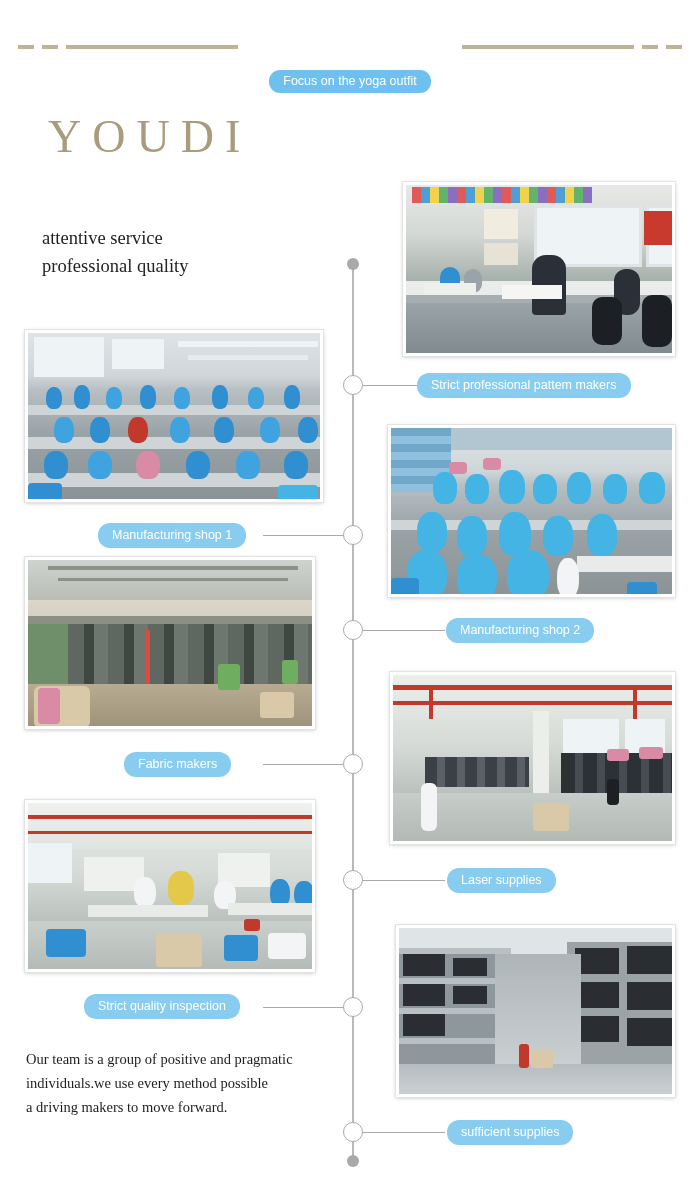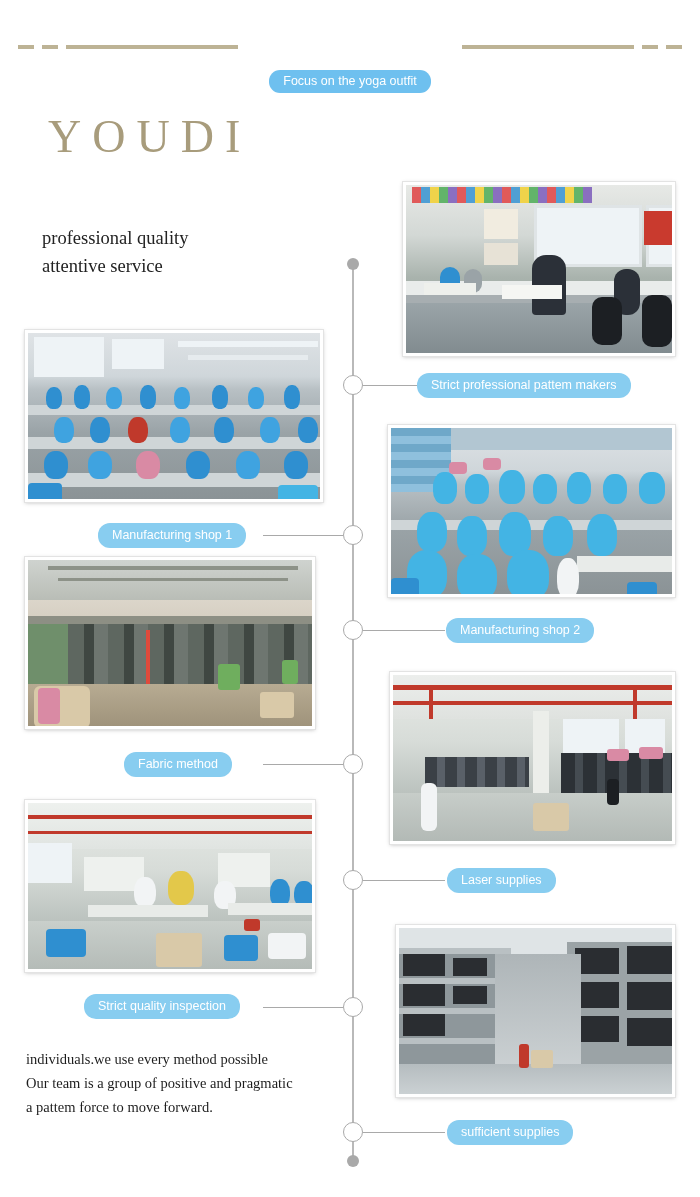--- a/index.html
+++ b/index.html
@@ -215,22 +215,22 @@
   <div class="header-rule rule-r3"></div>
 </div>
 <div class="subtitle-wrap">
   <span class="pill">Focus on the yoga outfit</span>
 </div>
 
 <div class="brand">
   <div class="brand-name">YOUDI</div>
 </div>
 <div class="brand-slogan">
+  <div>attentive service</div>
   <div>professional quality</div>
-  <div>attentive service</div>
 </div>
 
 <div class="timeline"></div>
 <div class="tl-dot-top"></div>
 <div class="tl-dot-bottom"></div>
 
 <div class="node" style="top:375px"></div>
 <div class="node" style="top:525px"></div>
 <div class="node" style="top:620px"></div>
 <div class="node" style="top:754px"></div>
@@ -375,21 +375,21 @@
       linear-gradient(180deg,#b7ab92,#9c9078);"></div>
 
     <div class="blob b-tan" style="left:6px;top:126px;width:56px;height:42px;border-radius:6px;"></div>
     <div class="blob b-pink" style="left:10px;top:128px;width:22px;height:36px;border-radius:4px;"></div>
 
     <div class="blob b-tan" style="left:232px;top:132px;width:34px;height:26px;border-radius:3px;"></div>
     <div class="blob b-green" style="left:190px;top:104px;width:22px;height:26px;border-radius:3px;"></div>
     <div class="blob b-green" style="left:254px;top:100px;width:16px;height:24px;border-radius:3px;"></div>
   </div>
 </div>
-<div class="label" style="left:124px; top:752px;">Fabric method</div>
+<div class="label" style="left:124px; top:752px;">Fabric makers</div>
 
 <div class="photo" style="left:390px; top:672px; width:285px; height:172px;">
   <div class="ph-inner tex-hall">
     <div style="position:absolute;left:0;top:0;width:285px;height:44px;background:
       linear-gradient(180deg,#eceeec,#dfe2df);"></div>
 
     <div class="beam" style="left:0;top:10px;width:285px;height:5px;"></div>
     <div class="beam" style="left:0;top:26px;width:285px;height:4px;"></div>
     <div class="beam" style="left:36px;top:10px;width:4px;height:34px;"></div>
     <div class="beam" style="left:240px;top:10px;width:4px;height:34px;"></div>
@@ -475,16 +475,16 @@
     <div style="position:absolute;left:0;top:136px;width:279px;height:36px;background:
       linear-gradient(180deg,#b5bcbf,#cfd5d7);"></div>
 
     <div class="blob b-red" style="left:120px;top:116px;width:10px;height:24px;border-radius:3px;"></div>
     <div class="blob b-tan" style="left:132px;top:122px;width:22px;height:18px;border-radius:2px;"></div>
   </div>
 </div>
 <div class="label" style="left:447px; top:1120px;">sufficient supplies</div>
 
 <div class="footer-text">
+  <div>Our team is a group of positive and pragmatic</div>
   <div>individuals.we use every method possible</div>
-  <div>Our team is a group of positive and pragmatic</div>
-  <div>a pattem force to move forward.</div>
+  <div>a driving makers to move forward.</div>
 </div>
 
 </body></html>

